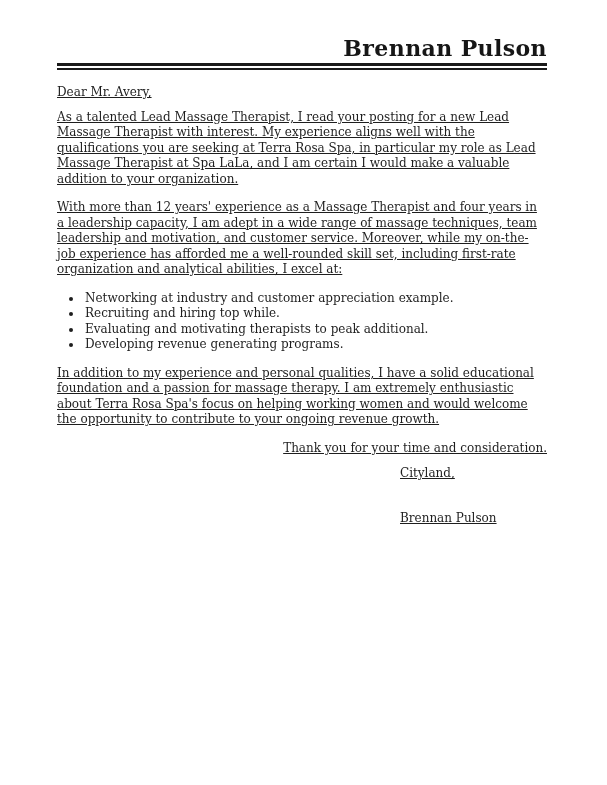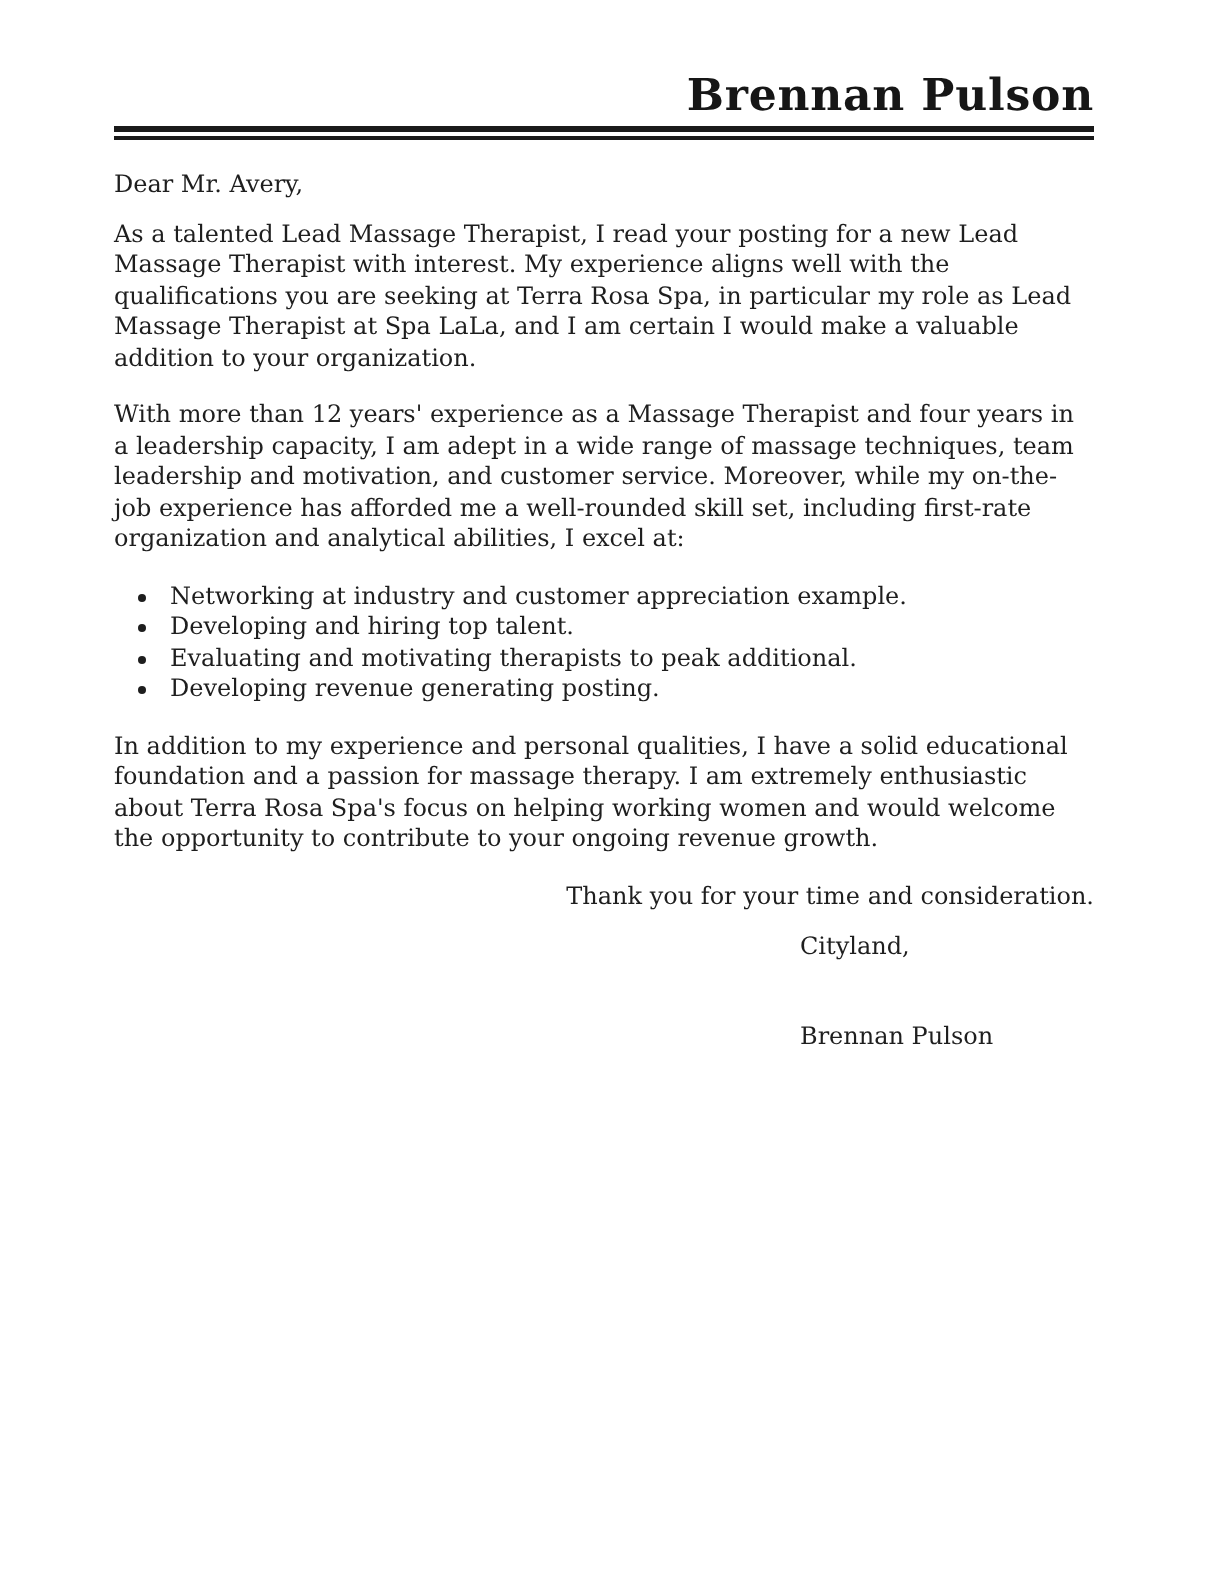--- a/index.html
+++ b/index.html
@@ -45,20 +45,21 @@
     color: #222222;
   }
   
   .letter-body {
     margin-top: 15px;
     font-size: 12px;
     line-height: 15.5px;
   }
   .letter-body p {
     margin: 0 0 13px 0;
+    text-decoration: underline;
   }
   p.salutation {
     margin-bottom: 9px;
   }
   ul.skills-list {
     margin: 0 0 13px 0;
     padding-left: 26px;
     list-style: disc;
   }
   ul.skills-list li {
@@ -92,23 +93,23 @@
   <main class="letter-body">
 
     <p class="salutation">Dear Mr. Avery,</p>
 
     <p>As a talented Lead Massage Therapist, I read your posting for a new Lead Massage Therapist with interest. My experience aligns well with the qualifications you are seeking at Terra Rosa Spa, in particular my role as Lead Massage Therapist at Spa LaLa, and I am certain I would make a valuable addition to your organization.</p>
 
     <p>With more than 12 years' experience as a Massage Therapist and four years in a leadership capacity, I am adept in a wide range of massage techniques, team leadership and motivation, and customer service. Moreover, while my on-the-job experience has afforded me a well-rounded skill set, including first-rate organization and analytical abilities, I excel at:</p>
 
     <ul class="skills-list">
       <li>Networking at industry and customer appreciation example.</li>
-      <li>Developing and hiring top talent.</li>
+      <li>Recruiting and hiring top while.</li>
       <li>Evaluating and motivating therapists to peak additional.</li>
-      <li>Developing revenue generating posting.</li>
+      <li>Developing revenue generating programs.</li>
     </ul>
 
     <p>In addition to my experience and personal qualities, I have a solid educational foundation and a passion for massage therapy. I am extremely enthusiastic about Terra Rosa Spa's focus on helping working women and would welcome the opportunity to contribute to your ongoing revenue growth.</p>
 
 
     <p class="thank-you">Thank you for your time and consideration.</p>
 
     <div class="signature-block">
       <p class="signoff">Cityland,</p>
       <p class="signature-name">Brennan Pulson</p>

